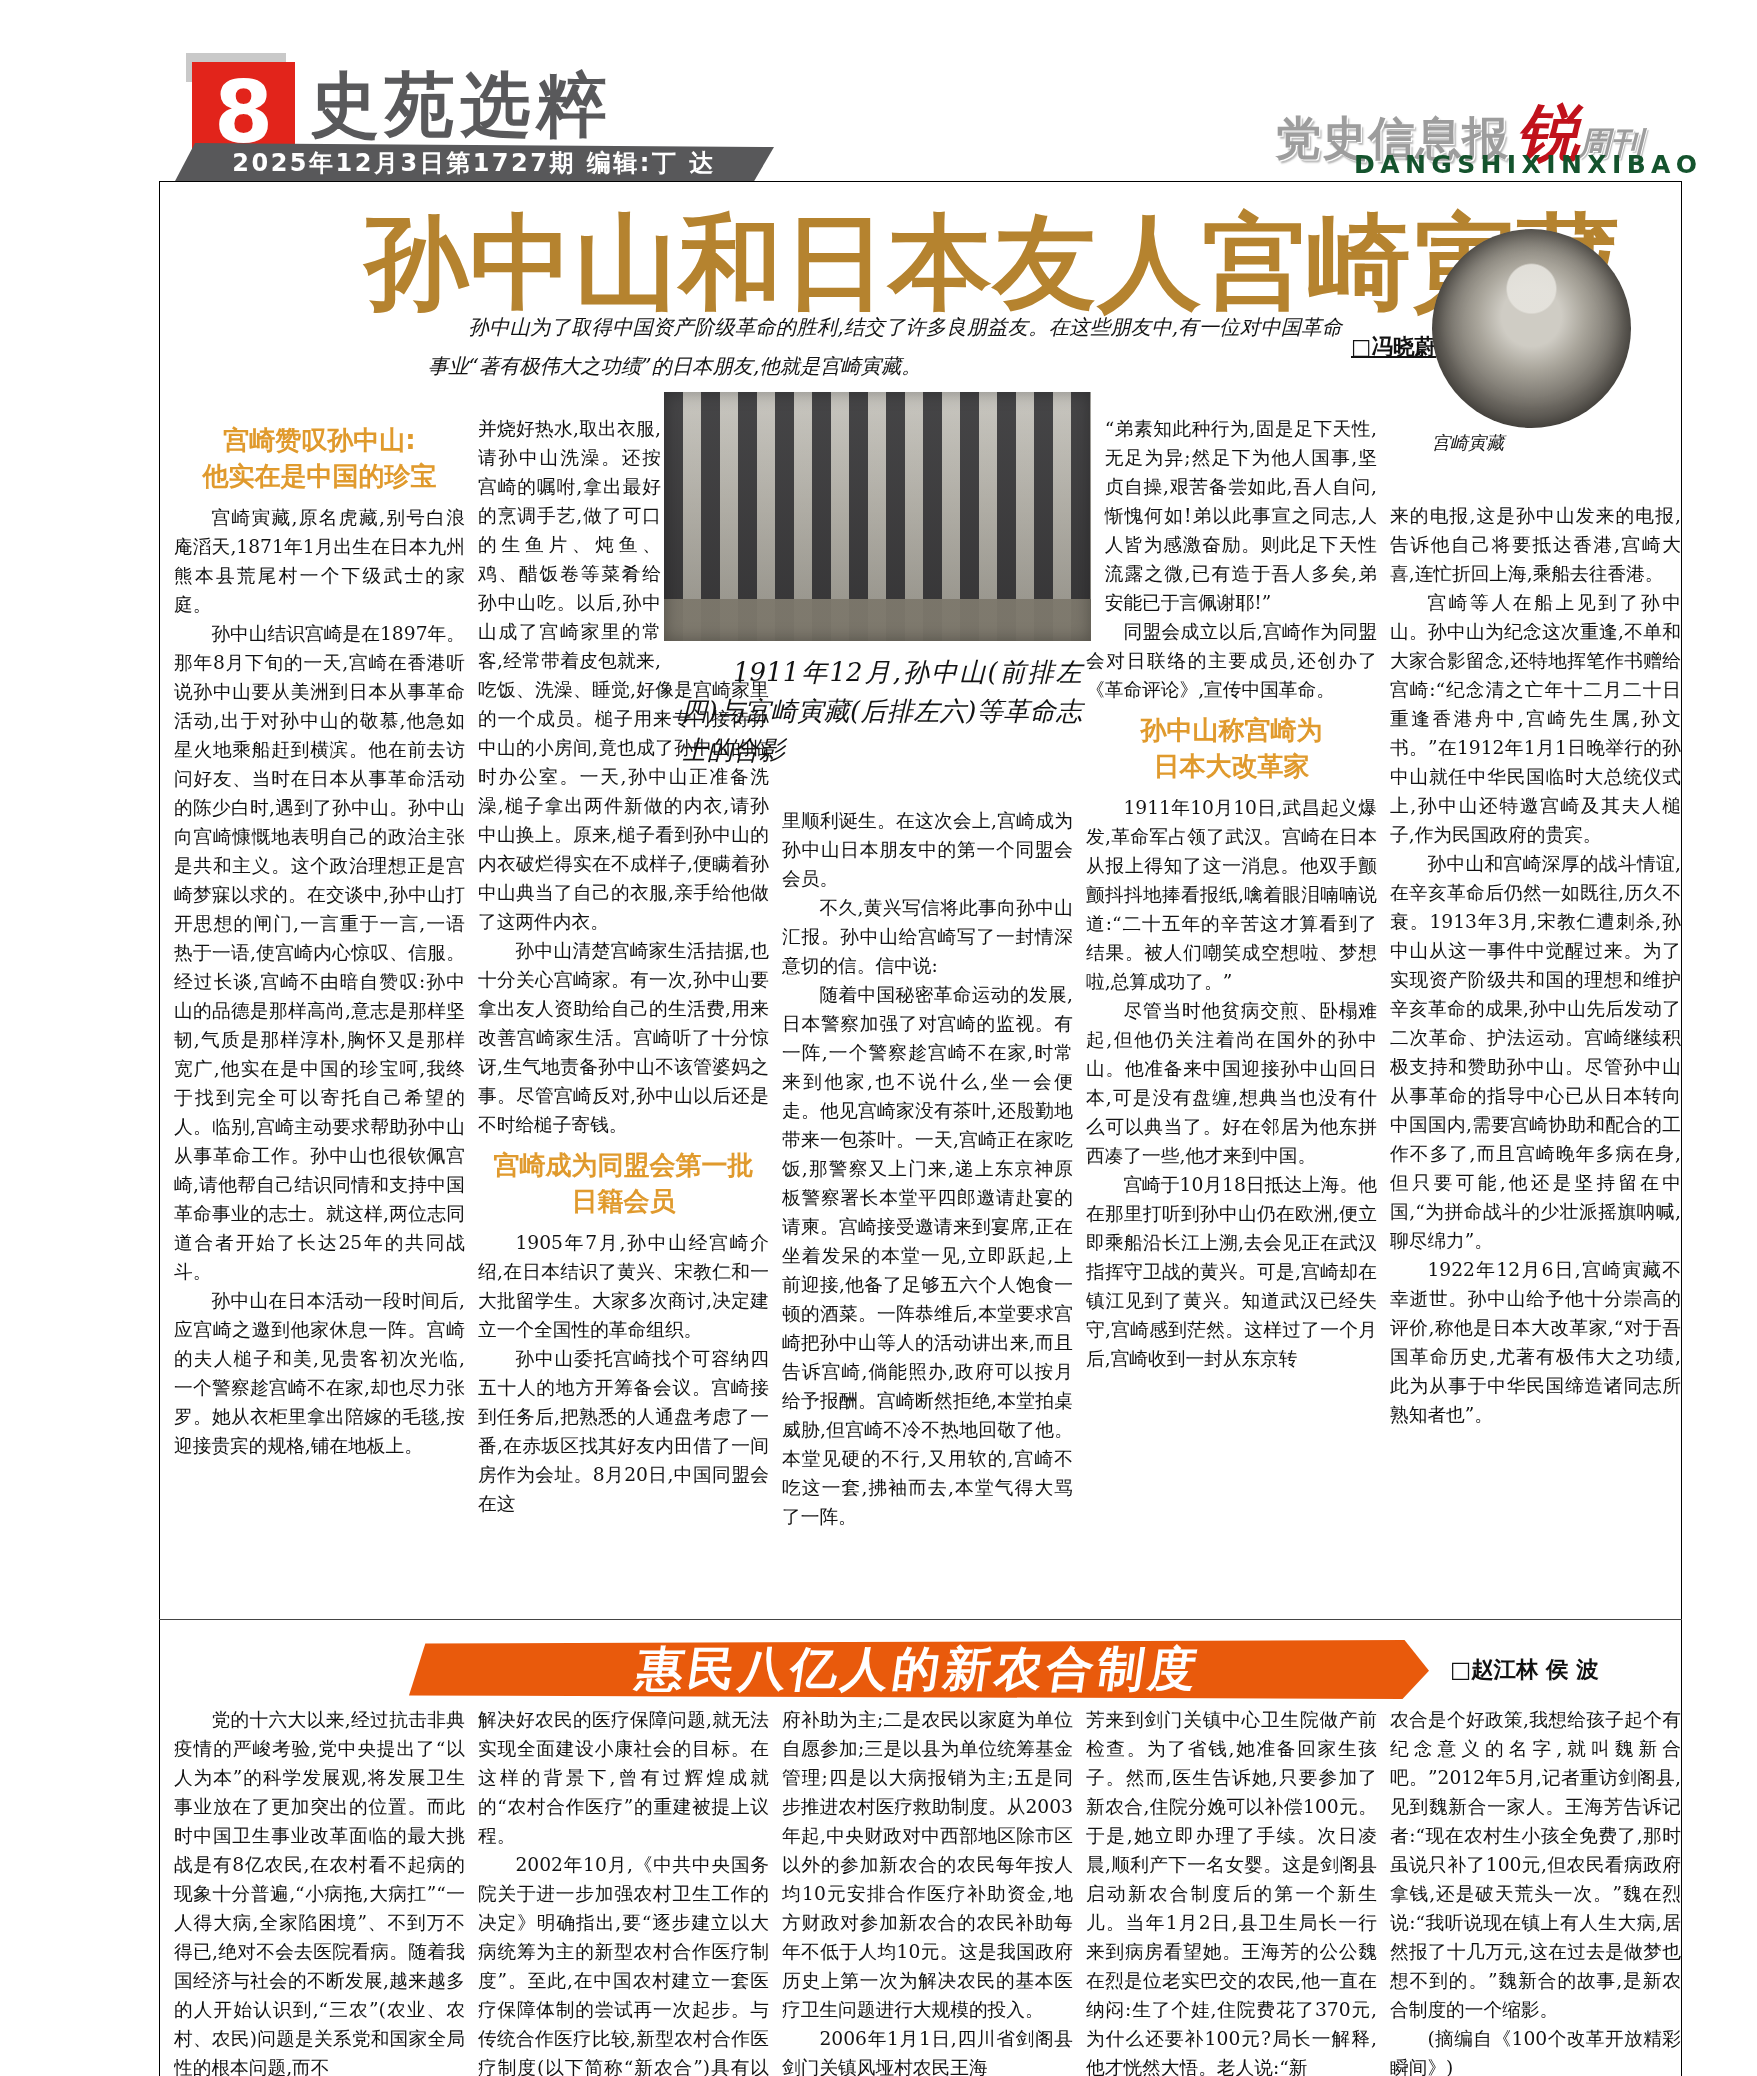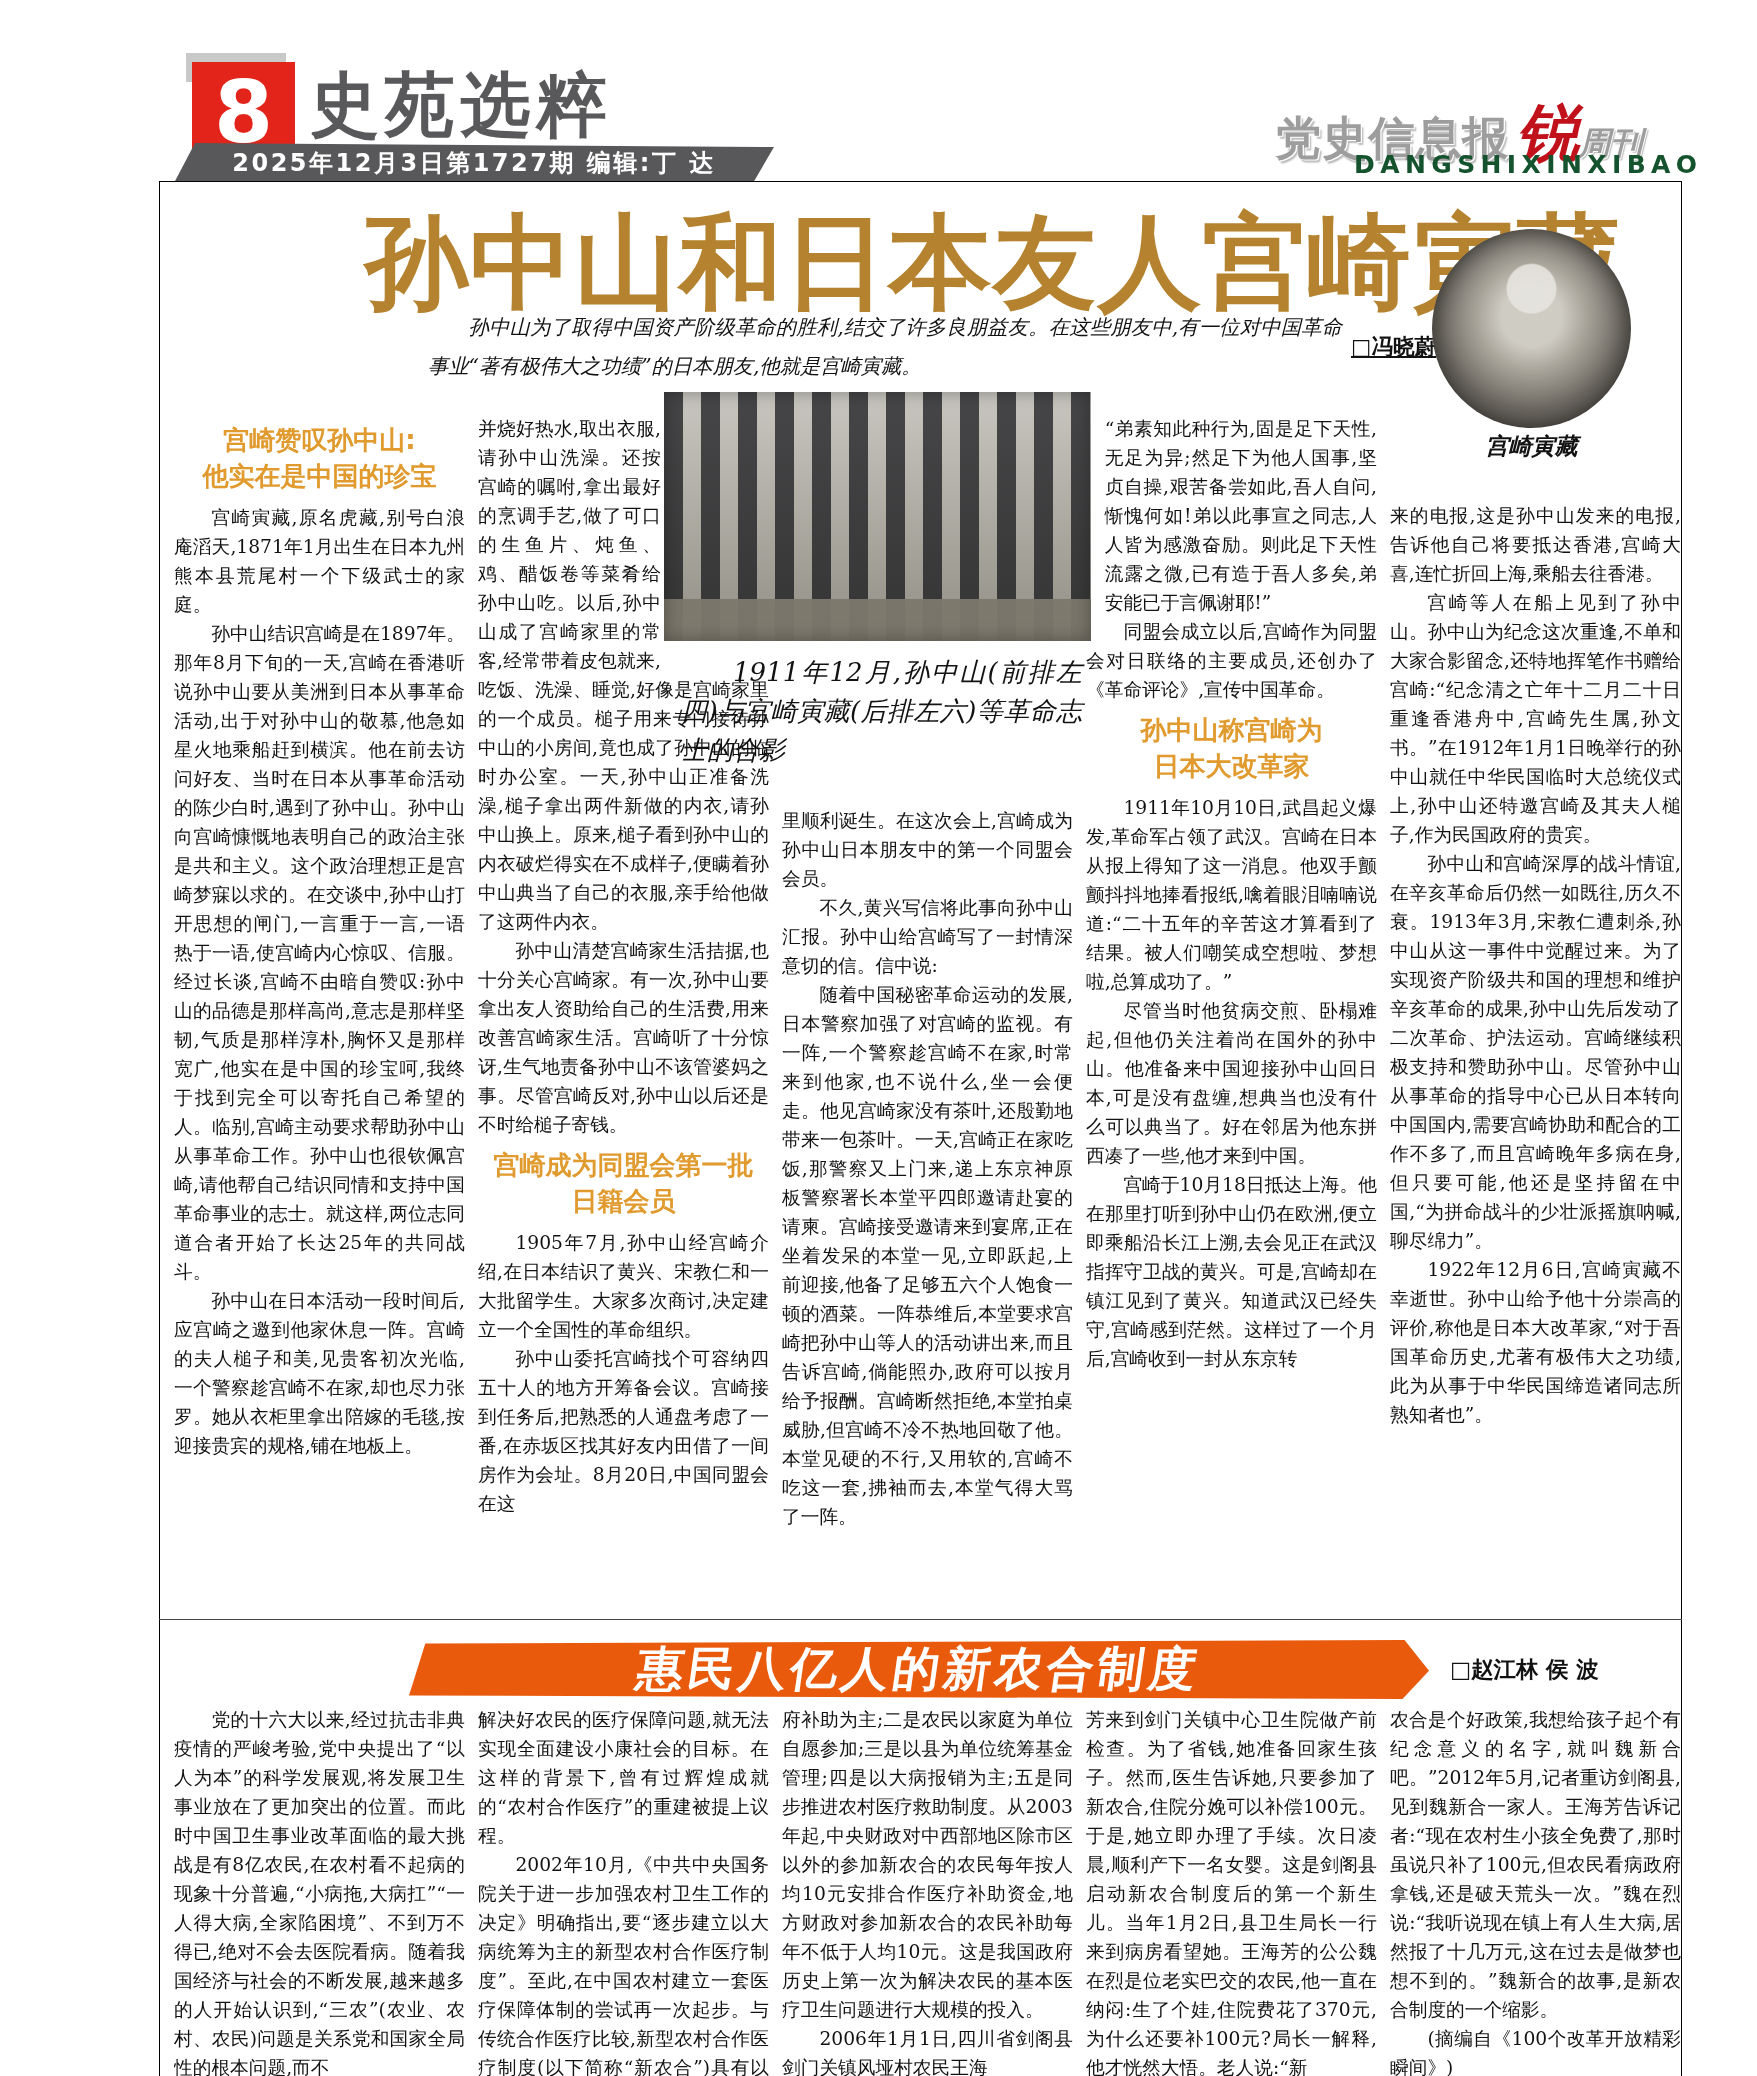--- a/index.html
+++ b/index.html
@@ -40,21 +40,21 @@
   .a1-byline{left:1351px;top:332px;font-family:"DejaVu Sans",sans-serif;font-weight:bold;font-size:21.6px;text-decoration:underline;}
   .a1-intro{left:428px;top:308px;width:914px;font-size:20.3px;line-height:39px;
     text-align:justify;text-indent:2em;font-style:italic;}
 
   
   .portrait{left:1432px;top:229px;width:199px;height:199px;border-radius:50%;
     background:
       radial-gradient(circle at 50% 30%,rgba(230,228,222,.9) 0 14%,rgba(0,0,0,0) 15%),
       radial-gradient(circle at 50% 44%,#cfccc4 0 20%,#a9a59b 36%,#6d6962 62%,#413e39 100%);
     box-shadow:inset 0 0 25px rgba(0,0,0,.55);}
-  .portrait-cap{left:1432px;top:431px;width:199px;text-align:center;font-size:23px;font-style:italic;font-weight:bold;}
+  .portrait-cap{left:1432px;top:431px;width:199px;font-size:18px;font-style:italic;}
 
   
   .col{width:291px;text-align:justify;overflow:hidden;}
   .a1col{top:386px;height:1246px;margin-top:28px;}
   .c1{left:174px;}.c2{left:478px;}.c3{left:782px;}.c4{left:1086px;}.c5{left:1390px;}
   .c5.a1col{top:473px;height:1159px;}
   .a2col{top:1705px;height:473px;}
   .col p{margin:0;font-size:18.7px;line-height:29px;}
   .col p.ind{text-indent:2em;}
   .col p.quote{padding-left:1em;}

